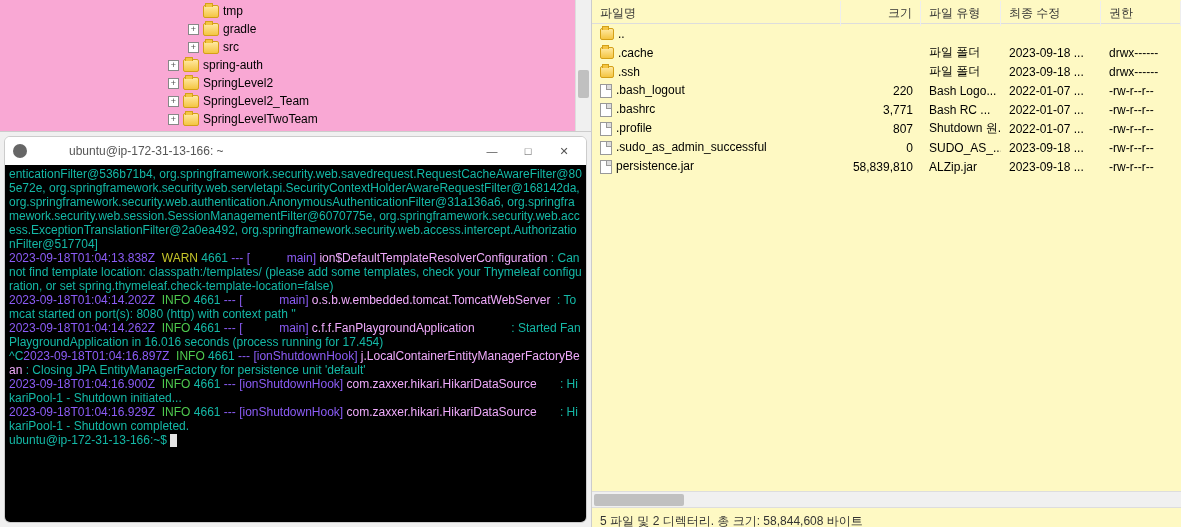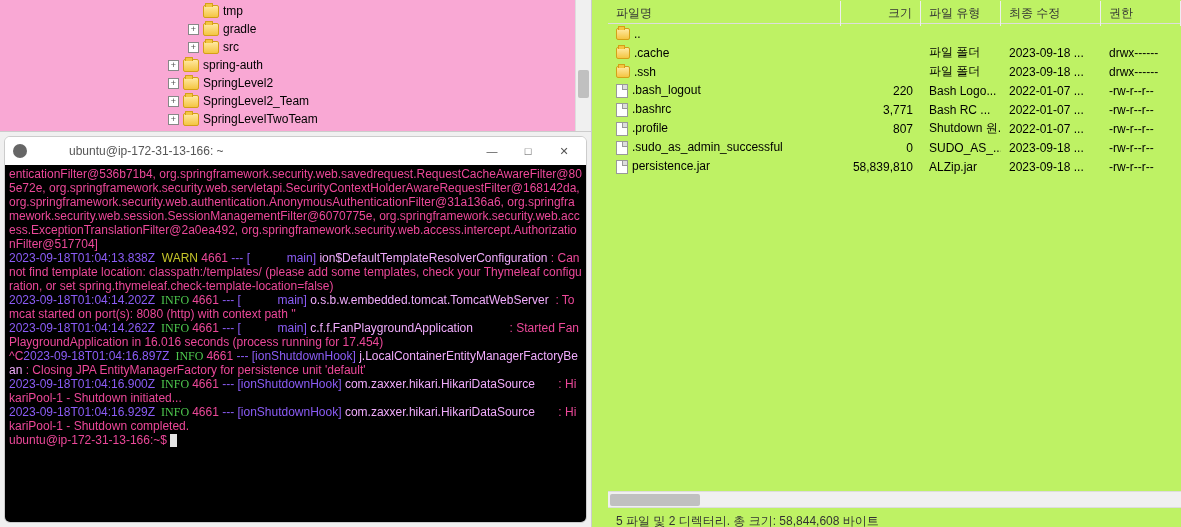--- a/index.html
+++ b/index.html
@@ -16,27 +16,27 @@
 .ind2 { padding-left: 40px; }
 .scrollbar-v { position: absolute; right: 0; top: 0; width: 16px; height: 100%; background: #f0f0f0; border-left: 1px solid #ddd; }
 .scrollbar-v .thumb { position: absolute; left: 2px; right: 2px; top: 70px; height: 28px; background: #c0c0c0; border-radius: 2px; }
 .terminal-window { flex: 1; display: flex; flex-direction: column; border: 1px solid #ccc; margin: 4px; background: #fff; border-radius: 6px; overflow: hidden; }
 .title-bar { height: 28px; display: flex; align-items: center; padding: 0 8px; background: #fff; gap: 36px; }
 .title-icon { width: 14px; height: 14px; border-radius: 50%; background: #666; margin-right: 6px; display: inline-block; }
 .title-text { flex: 1; color: #555; font-size: 12px; }
 .win-controls { display: flex; gap: 8px; }
 .win-btn { width: 28px; height: 20px; display: flex; align-items: center; justify-content: center; color: #555; font-size: 11px; cursor: pointer; }
 .terminal-body { flex: 1; background: #000; color: #cccccc; font-family: Consolas, monospace; font-size: 11.5px; padding: 2px 4px; overflow: hidden; line-height: 14px; white-space: pre-wrap; word-break: break-all; }
-.t-white { color: #ec4899; }
-.t-green { color: #4ec94e; font-family: Liberation Serif, serif; }
+.t-white { color: #14b8a6; }
+.t-green { color: #4ec94e; }
 .t-teal { color: #f0abfc; }
 .t-yellow { color: #c5c529; }
 .t-grey { color: #8b5cf6; }
 .cursor { display: inline-block; width: 7px; height: 13px; background: #e5e5e5; vertical-align: text-bottom; }
-.right-panel { flex: 1; background: #bef264; display: flex; flex-direction: column; padding-left: 16px; }
+.right-panel { flex: 1; background: #fef9c3; display: flex; flex-direction: column; }
 .file-header { display: flex; border-bottom: 1px solid #ddd; height: 24px; align-items: center; padding-top: 4px; }
 .file-header .col { padding: 4px 8px; border-right: 1px solid #eee; color: #333; white-space: nowrap; overflow: hidden; }
 .col-name { flex: 1; }
 .col-size { width: 80px; text-align: right; }
 .col-type { width: 80px; }
 .col-date { width: 100px; }
 .col-perm { width: 80px; }
 .file-list { flex: 1; overflow: auto; }
 .file-row { display: flex; height: 19px; align-items: center; }
 .file-row .col { padding: 1px 8px; white-space: nowrap; overflow: hidden; }

